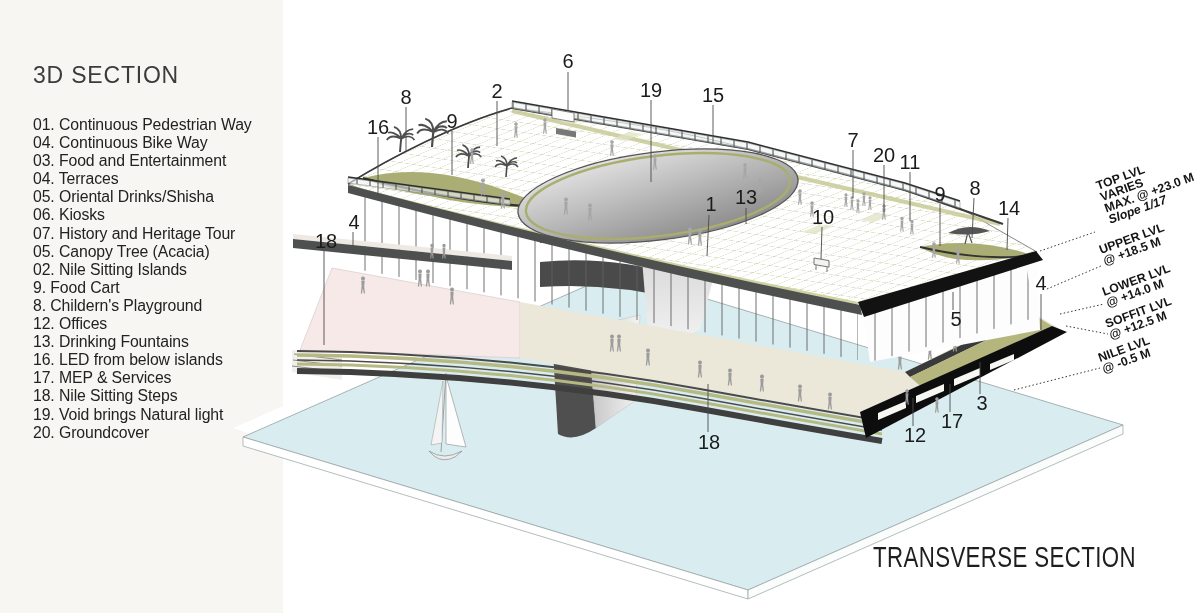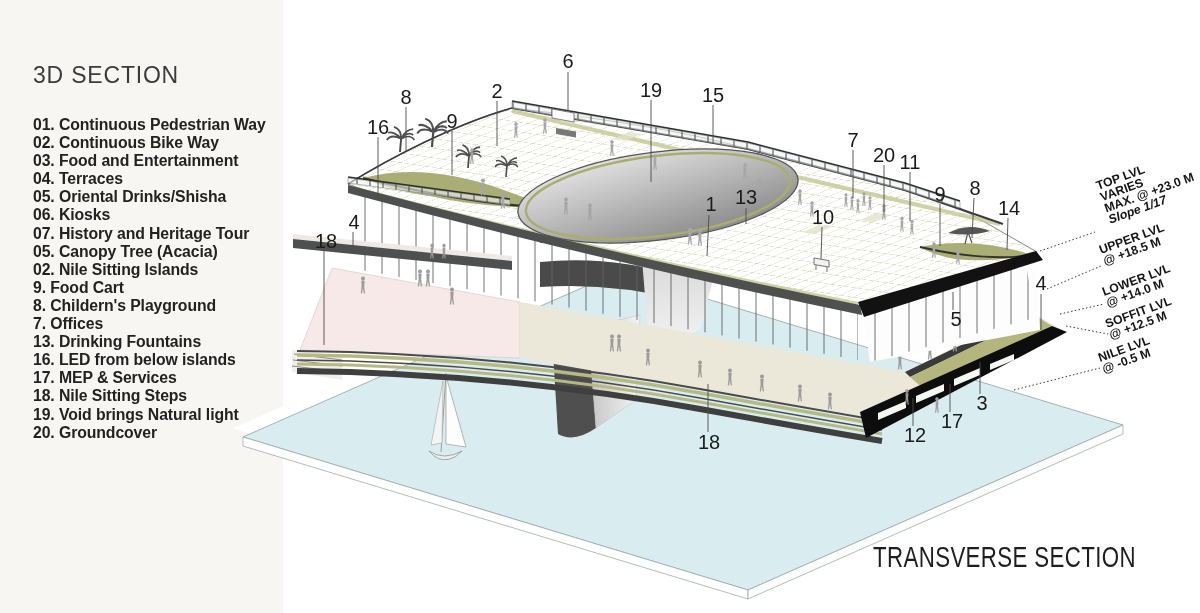--- a/index.html
+++ b/index.html
@@ -3,44 +3,44 @@
 <meta charset="utf-8">
 <style>
   html,body{margin:0;padding:0;background:#ffffff;}
   body{width:1200px;height:613px;position:relative;overflow:hidden;
        font-family:"Liberation Sans", sans-serif;}
   #left-panel{position:absolute;left:0;top:0;width:283px;height:613px;
       background:#f7f6f3;box-sizing:border-box;padding:62px 0 0 33px;z-index:1;}
   #left-panel h1{font-size:23px;font-weight:500;letter-spacing:.8px;color:#3b3b3b;
       margin:0 0 27px 0;}
   #legend-list{list-style:none;margin:0;padding:0;font-size:15.8px;line-height:18.1px;
-      color:#222;letter-spacing:-0.1px;font-weight:bold;}
+      color:#222;letter-spacing:-0.1px;}
   #scene{position:absolute;left:0;top:0;z-index:2;}
   .callout{font-size:20px;fill:#1b1b1b;}
   .lvl{font-size:12.3px;font-weight:600;fill:#141414;}
   .section-title{font-size:29px;fill:#1e1e1e;letter-spacing:.5px;}
 </style>
 </head>
 <body>
 
 <div id="left-panel">
   <h1>3D SECTION</h1>
   <ul id="legend-list">
     <li>01. Continuous Pedestrian Way</li>
-    <li>02. Continuous Bike Way</li>
+    <li>04. Continuous Bike Way</li>
     <li>03. Food and Entertainment</li>
     <li>04. Terraces</li>
     <li>05. Oriental Drinks/Shisha</li>
     <li>06. Kiosks</li>
     <li>07. History and Heritage Tour</li>
     <li>05. Canopy Tree (Acacia)</li>
     <li>02. Nile Sitting Islands</li>
     <li>9. Food Cart</li>
     <li>8. Childern's Playground</li>
-    <li>7. Offices</li>
+    <li>12. Offices</li>
     <li>13. Drinking Fountains</li>
     <li>16. LED from below islands</li>
     <li>17. MEP &amp; Services</li>
     <li>18. Nile Sitting Steps</li>
     <li>19. Void brings Natural light</li>
     <li>20. Groundcover</li>
   </ul>
 </div>
 
 <svg id="scene" width="1200" height="613" viewBox="0 0 1200 613">

